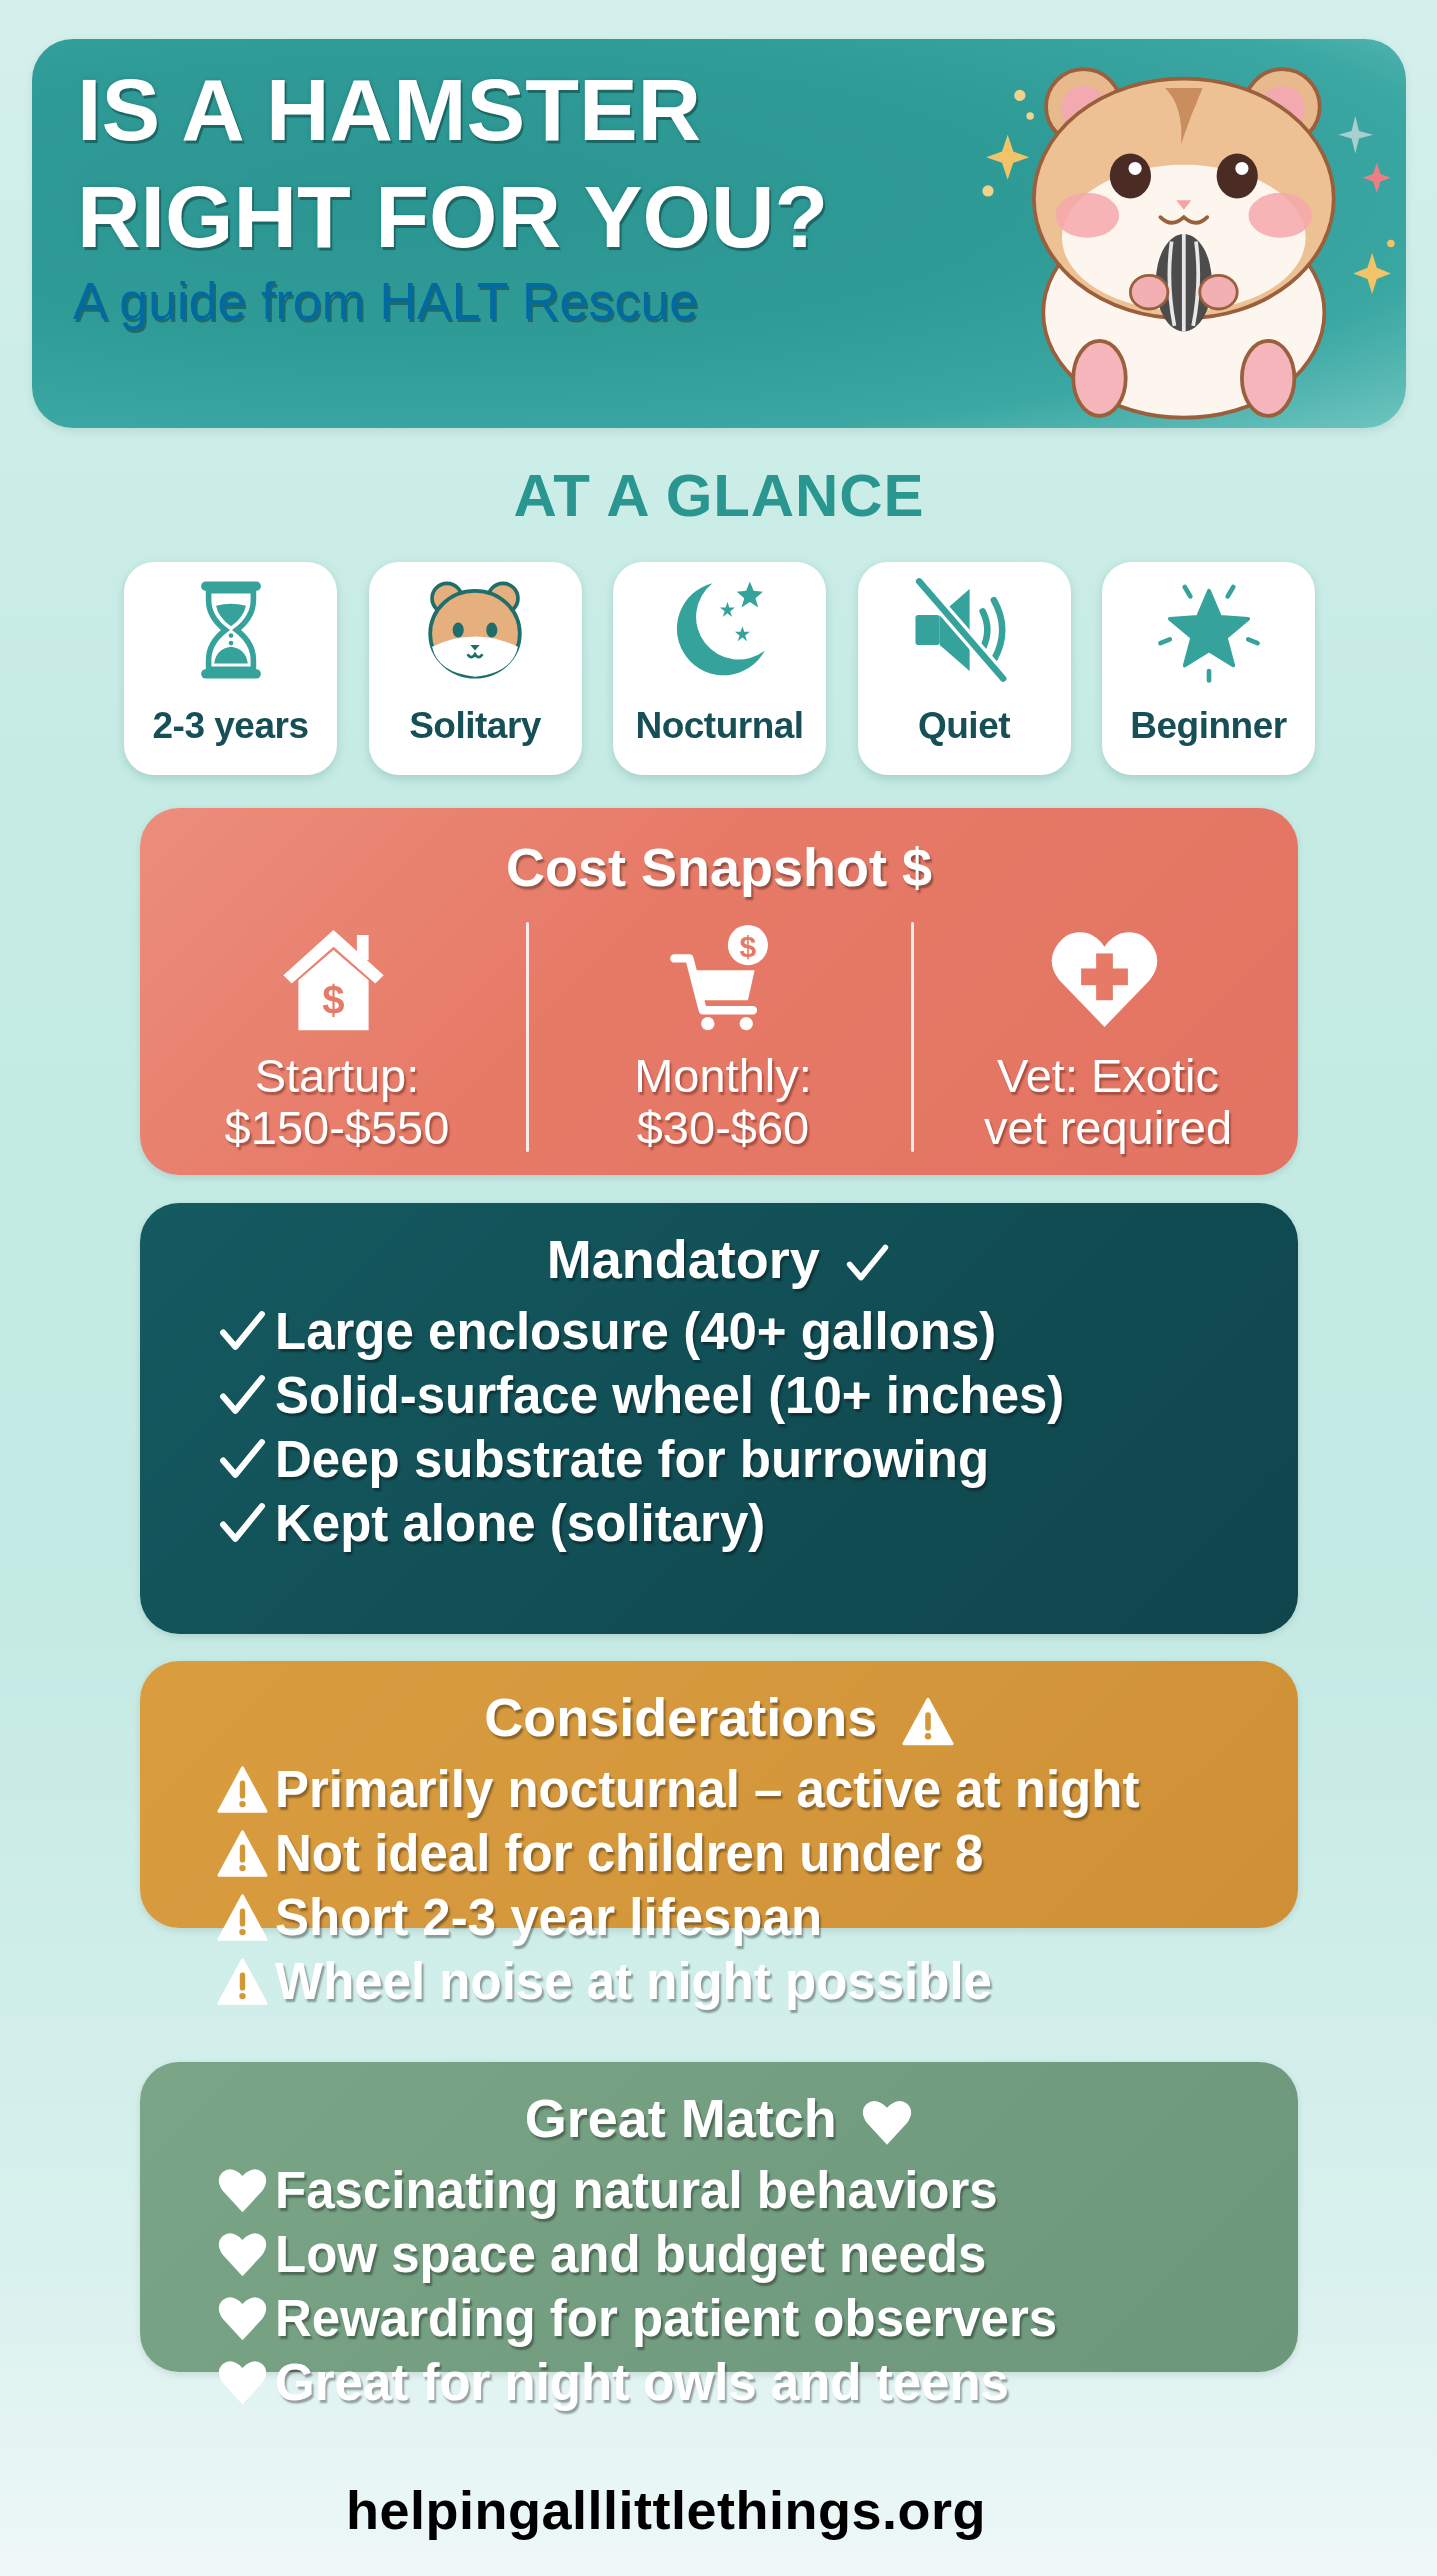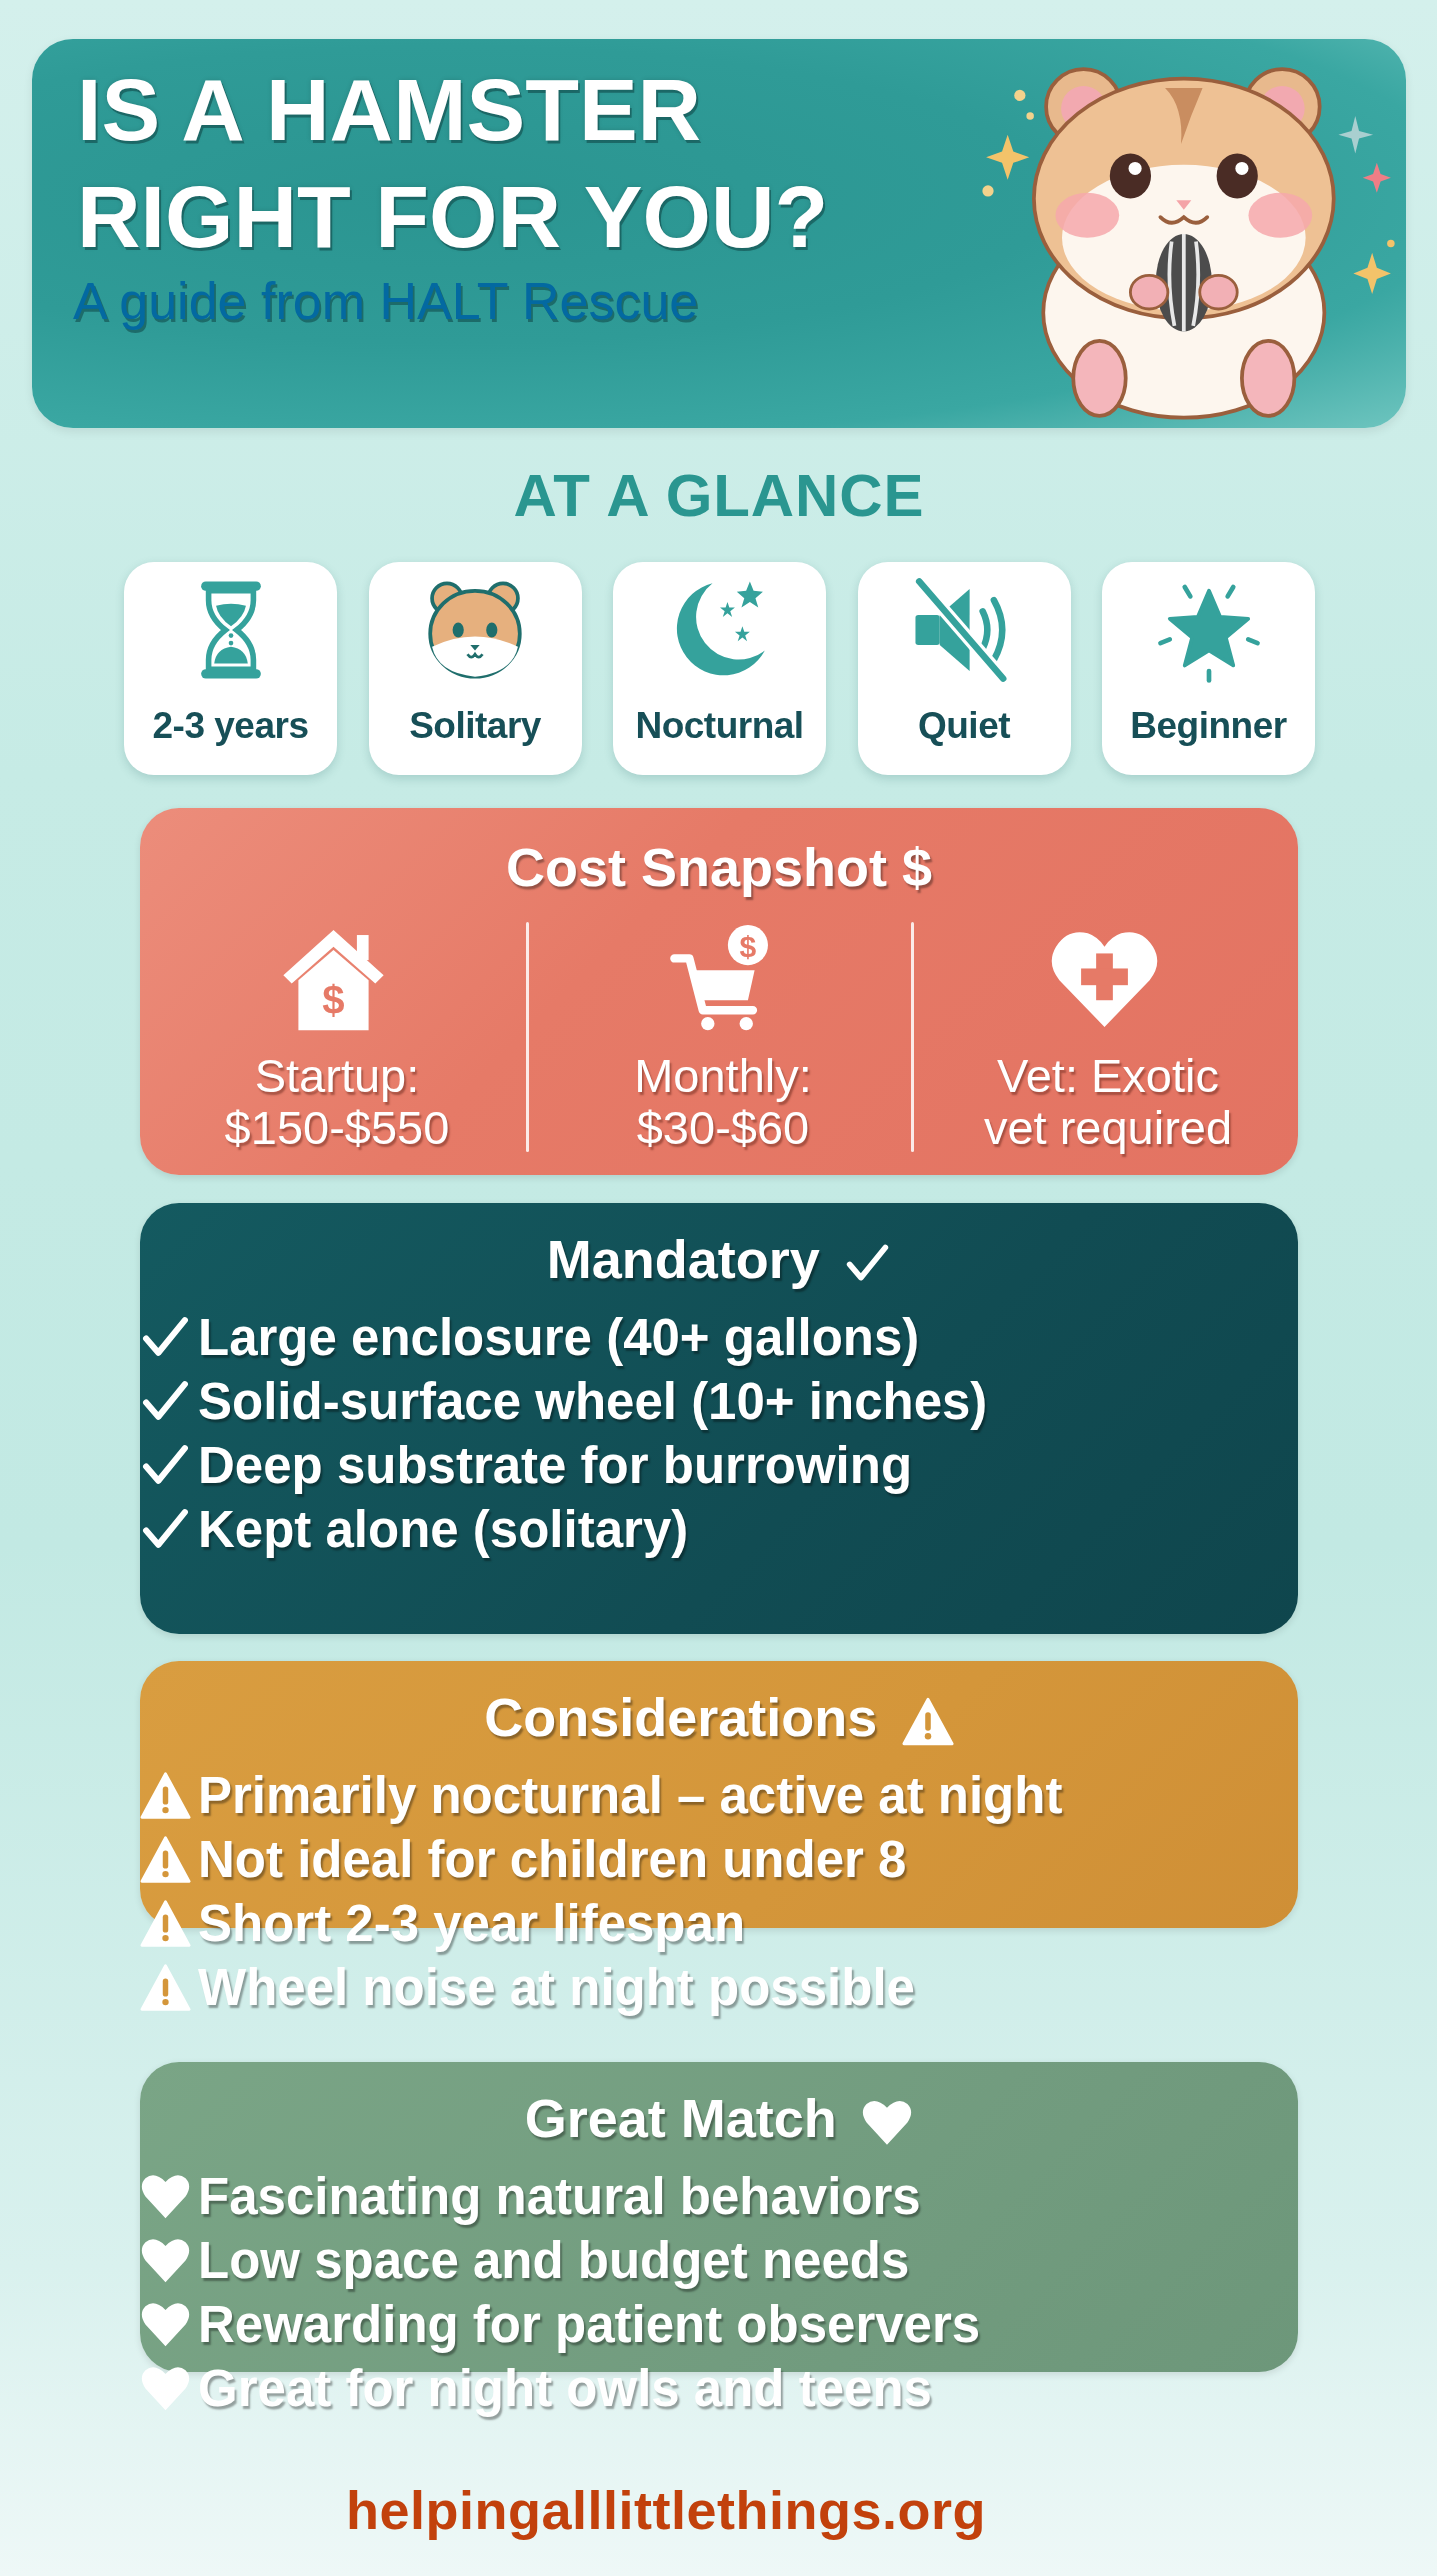--- a/index.html
+++ b/index.html
@@ -68,33 +68,33 @@
     text-shadow: 1.9px 2.8px 1.9px rgba(90,30,20,0.45);
     margin-left: 8px;
   }
   .cost-divider { position: absolute; top: 114px; width: 2.8px; height: 230px; background: rgba(255,255,255,0.85); border-radius: 1.9px; }
 
   .mand { top: 1203px; height: 431px; background: linear-gradient(135deg, #145a60 0%, #114c53 60%, #0f464d 100%); }
   .cons { top: 1661px; height: 267px; background: linear-gradient(135deg, #d99d40 0%, #d4963a 60%, #cf8f36 100%); }
   .great { top: 2062px; height: 310px; background: linear-gradient(135deg, #7aa586 0%, #729c7f 60%, #6d977a 100%); }
 
   .box .box-title.static { padding-top: 25px; }
-  .list { margin-top: 15px; }
+  .list { padding-left: 77px; margin-top: 9px; }
   .list-item {
     display: flex; align-items: center; height: 64px;
     color: #fff; font-weight: 700; font-size: 51px;
     text-shadow: 1.9px 2.8px 1.9px rgba(0,0,0,0.35);
   }
   .list-item .bullet { width: 58px; height: 52px; display: inline-flex; align-items: center; justify-content: flex-start; flex-shrink: 0; }
   .list-item .bullet svg { width: 51px; height: 51px; }
   .title-icon { display: inline-block; vertical-align: middle; margin-left: 9.4px; }
 
   .footer-url {
     left: 0; top: 2479px; width: 1332px; text-align: center;
-    color: #c2410c; font-weight: 700; font-size: 54px; letter-spacing: 0.5px;
+    color: #000000; font-weight: 700; font-size: 54px; letter-spacing: 0.5px;
   }
 </style>
 </head>
 <body>
 
 <div class="abs banner"></div>
 <div class="abs banner-title">
   <div>IS A HAMSTER</div>
   <div>RIGHT FOR YOU?</div>
 </div>

